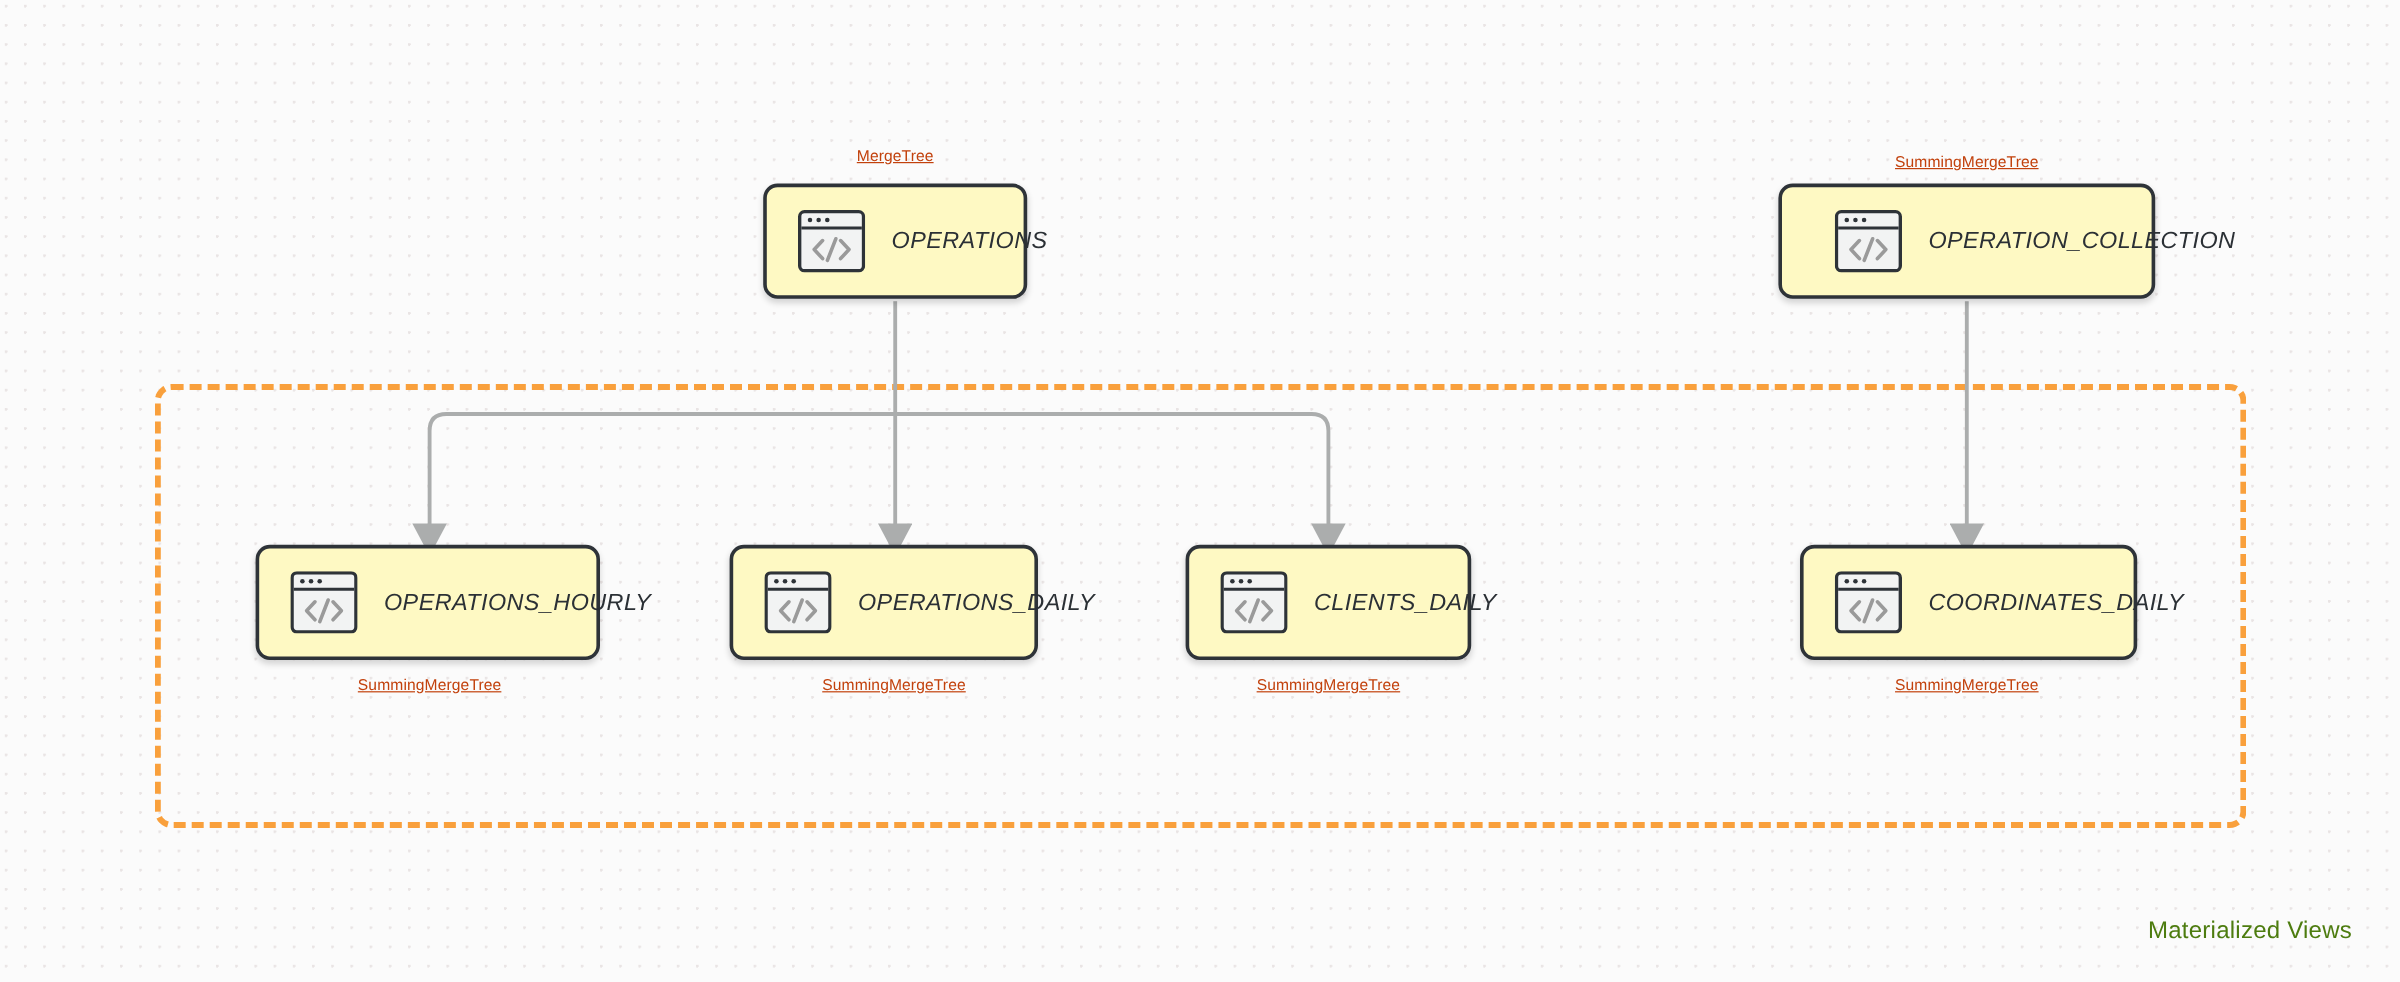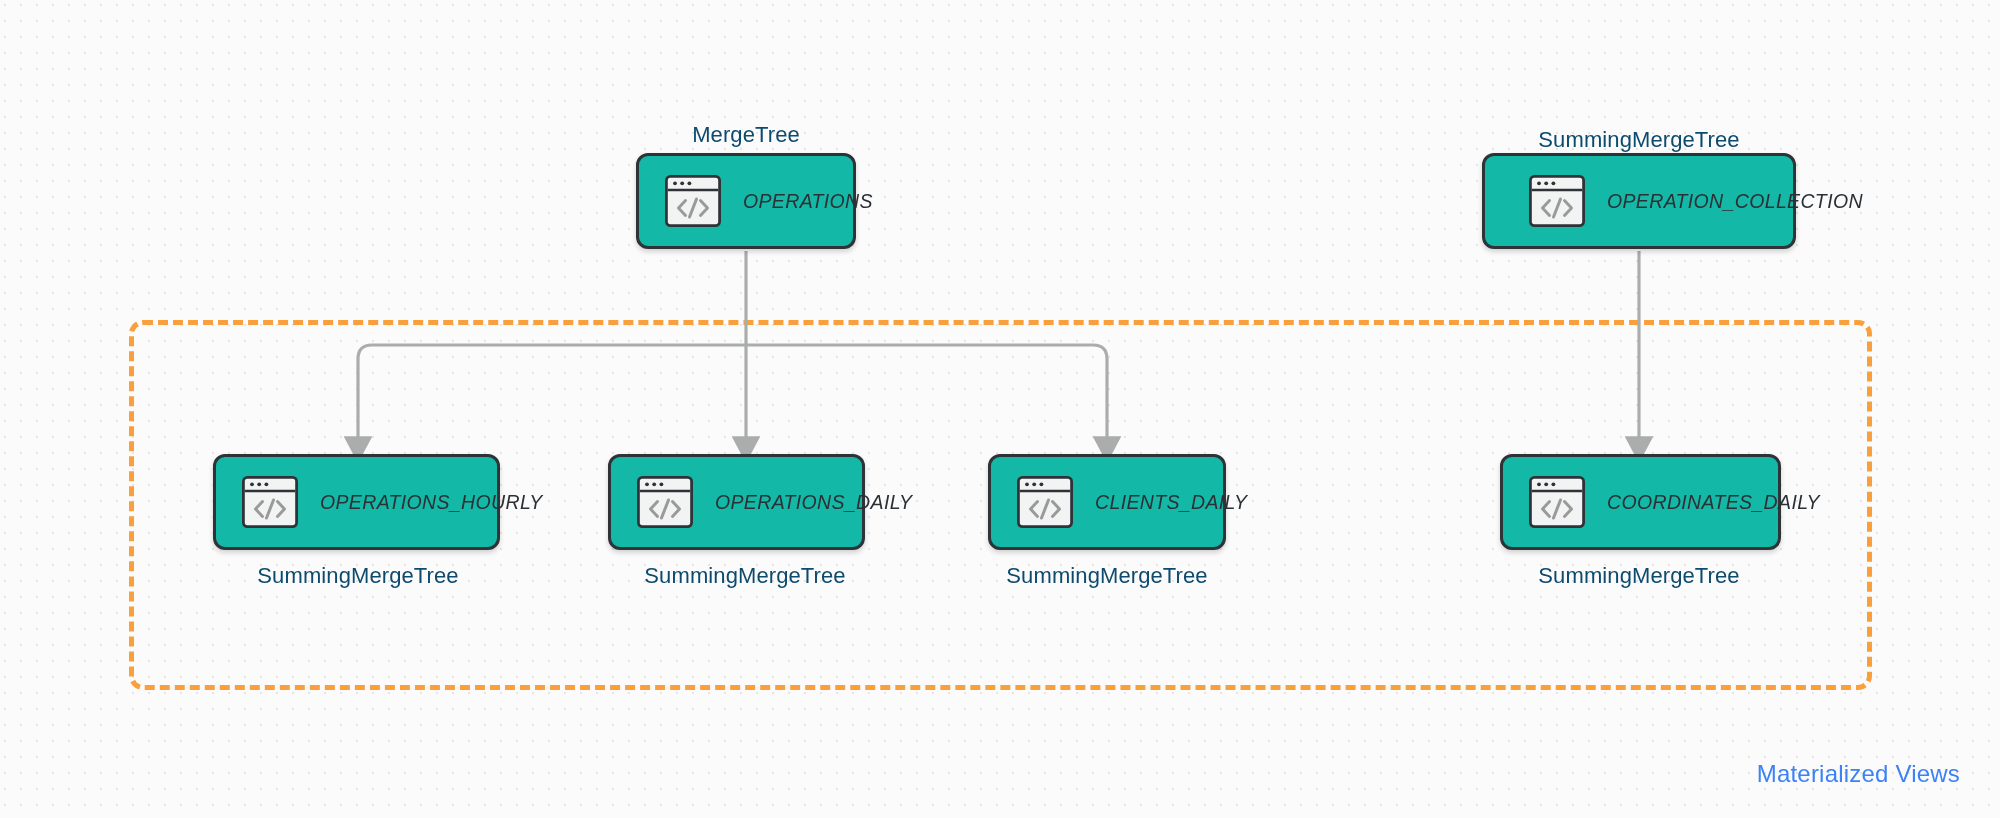--- a/index.html
+++ b/index.html
@@ -36,42 +36,42 @@
     height: 370px;
     border: 5px dashed #f9a03c;
     border-radius: 14px;
     box-sizing: border-box;
     pointer-events: none;
   }
   .mv-group-label {
     position: absolute;
     right: 40px;
     bottom: 30px;
-    color: #3b82f6;
-    font-size: 24px;
+    color: #4d7c0f;
+    font-size: 20px;
     letter-spacing: 0.2px;
     white-space: nowrap;
     text-align: right;
   }
 
   
   .connectors {
     position: absolute;
     left: 0;
     top: 0;
     width: 2000px;
     height: 818px;
     pointer-events: none;
   }
 
   
   .node {
     position: absolute;
     box-sizing: border-box;
-    background: #14b8a6;
+    background: #fef9c3;
     border: 3px solid #2e3338;
     border-radius: 12px;
     box-shadow: 0 3px 5px rgba(0,0,0,0.16);
     display: flex;
     align-items: center;
     padding-left: 26px;
   }
   .node-icon {
     flex: 0 0 auto;
     width: 56px;
@@ -90,25 +90,26 @@
   #node-operations            { left: 636px;  top: 153px; width: 220px; height: 96px; }
   #node-operation-collection  { left: 1482px; top: 153px; width: 314px; height: 96px; padding-left: 44px; }
   #node-operations-hourly     { left: 213px;  top: 454px; width: 287px; height: 96px; }
   #node-operations-daily      { left: 608px;  top: 454px; width: 257px; height: 96px; }
   #node-clients-daily         { left: 988px;  top: 454px; width: 238px; height: 96px; }
   #node-coordinates-daily     { left: 1500px; top: 454px; width: 281px; height: 96px; }
 
   
   .caption {
     position: absolute;
-    font-size: 22px;
-    color: #0c4a6e;
+    font-size: 13px;
+    color: #c2410c;
     white-space: nowrap;
     transform: translateX(-50%);
     letter-spacing: 0.1px;
+    text-decoration: underline;
   }
   #caption-operations           { left: 746px;  top: 122px; }
   #caption-operation-collection { left: 1639px; top: 127px; }
   #caption-operations-hourly    { left: 358px;  top: 563px; }
   #caption-operations-daily     { left: 745px;  top: 563px; }
   #caption-clients-daily        { left: 1107px; top: 563px; }
   #caption-coordinates-daily    { left: 1639px; top: 563px; }
 </style>
 </head>
 <body>

